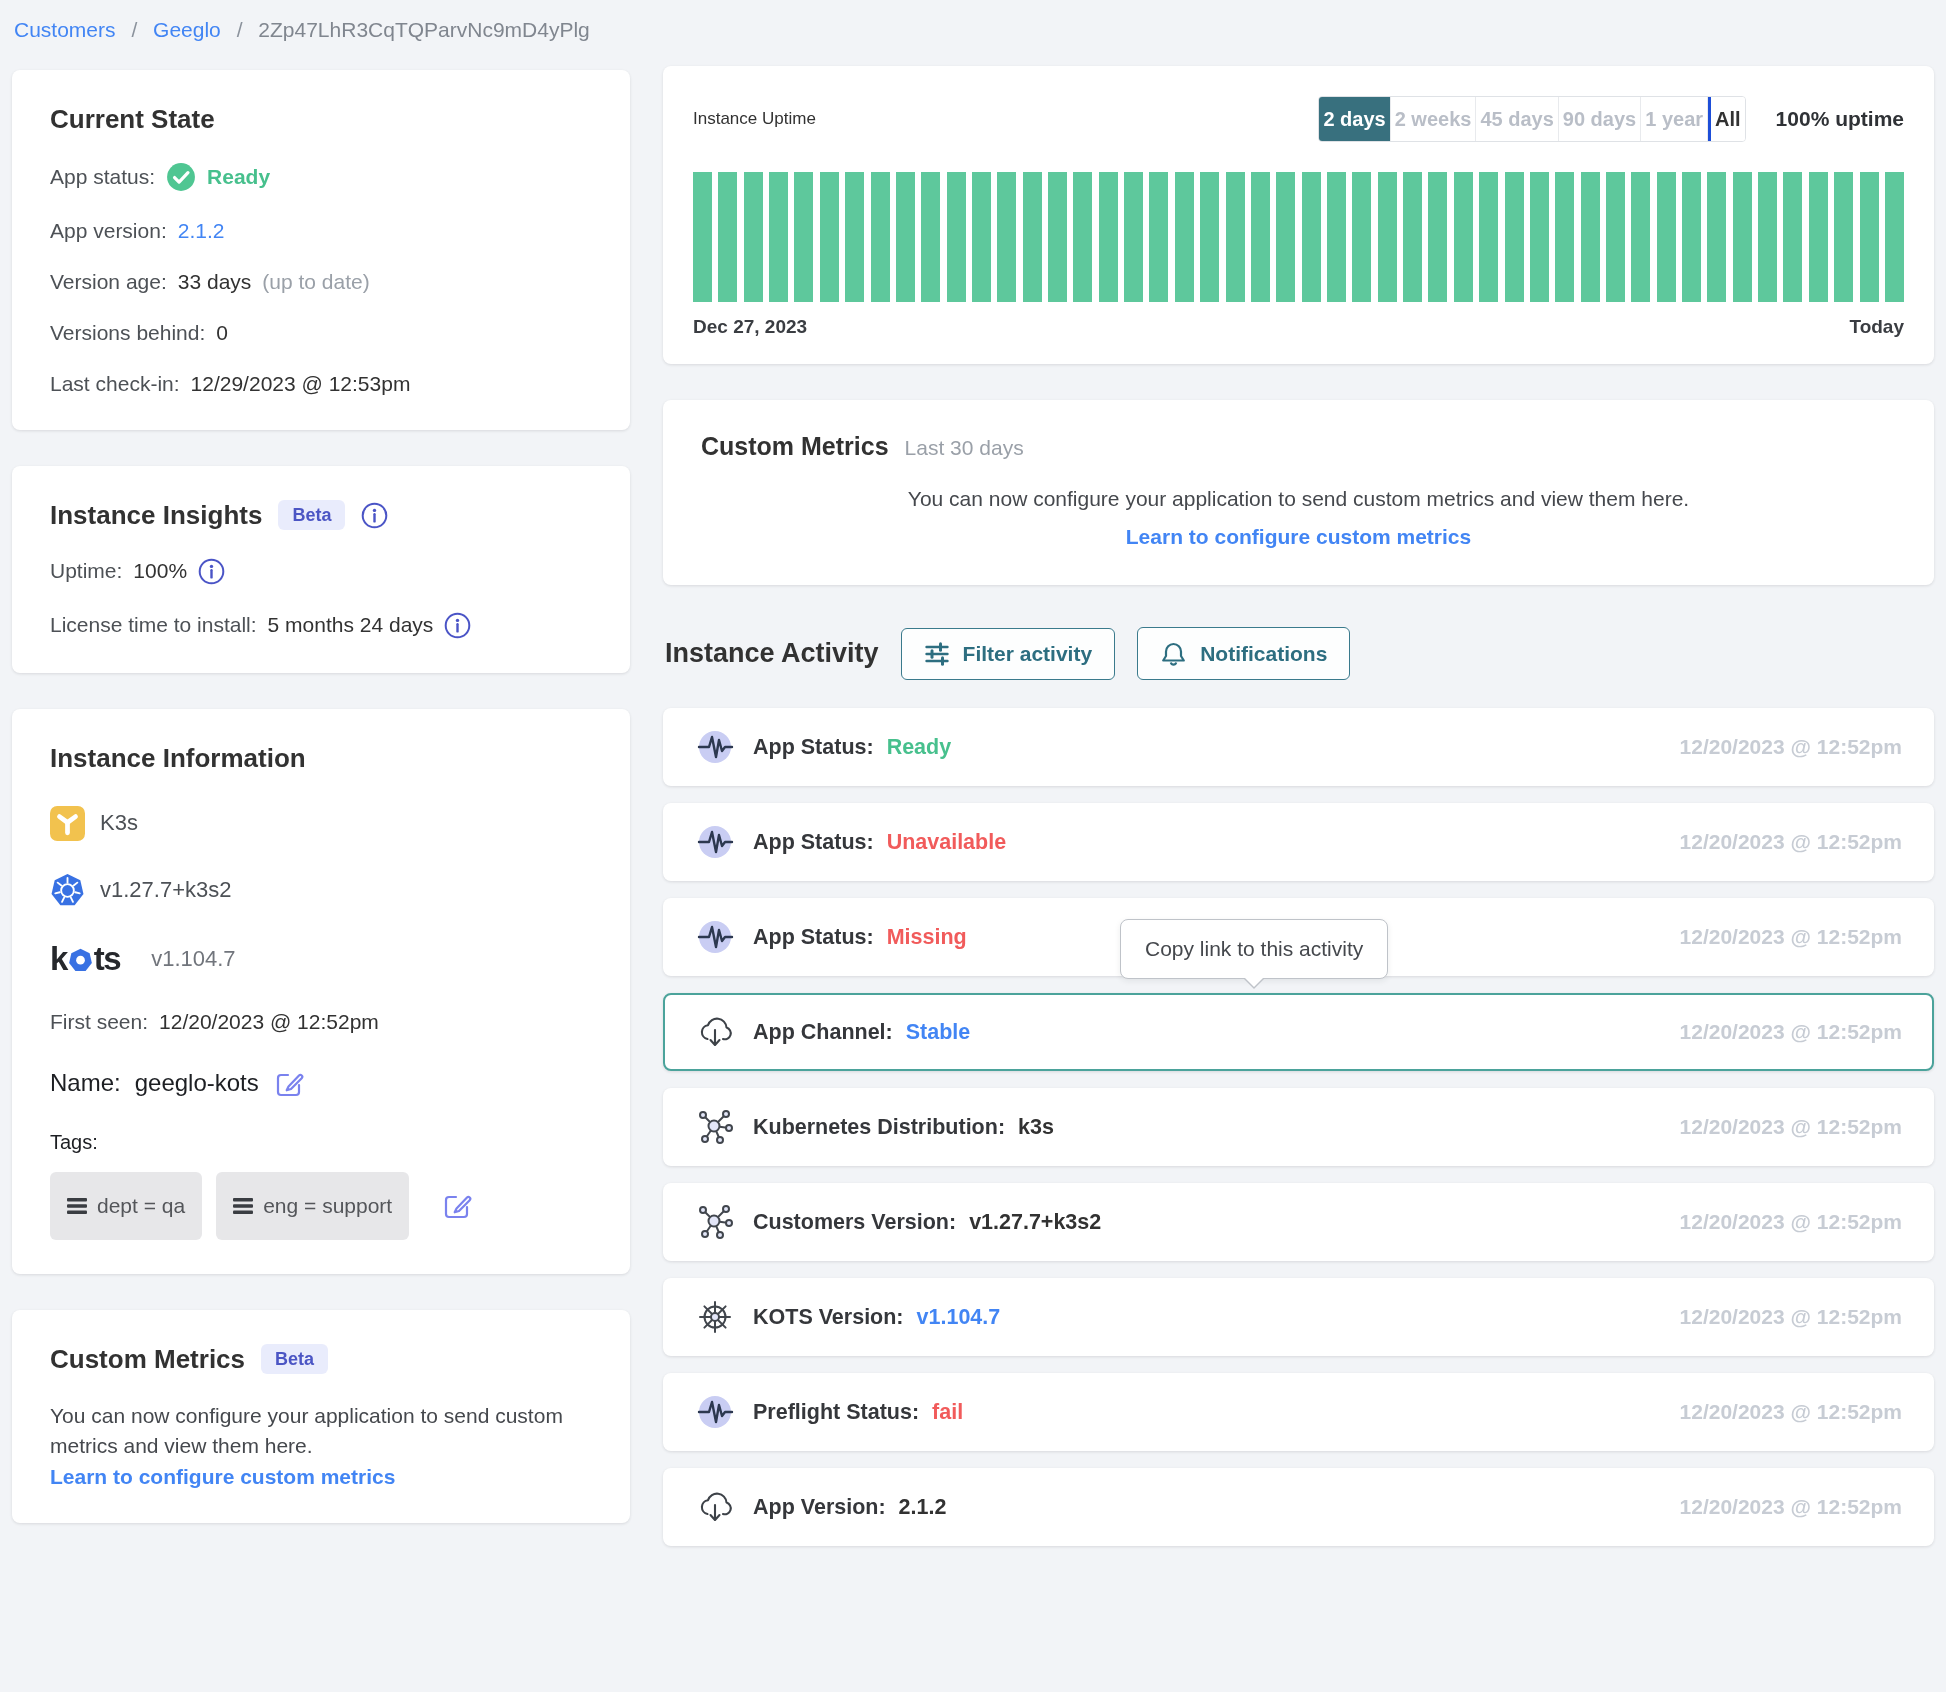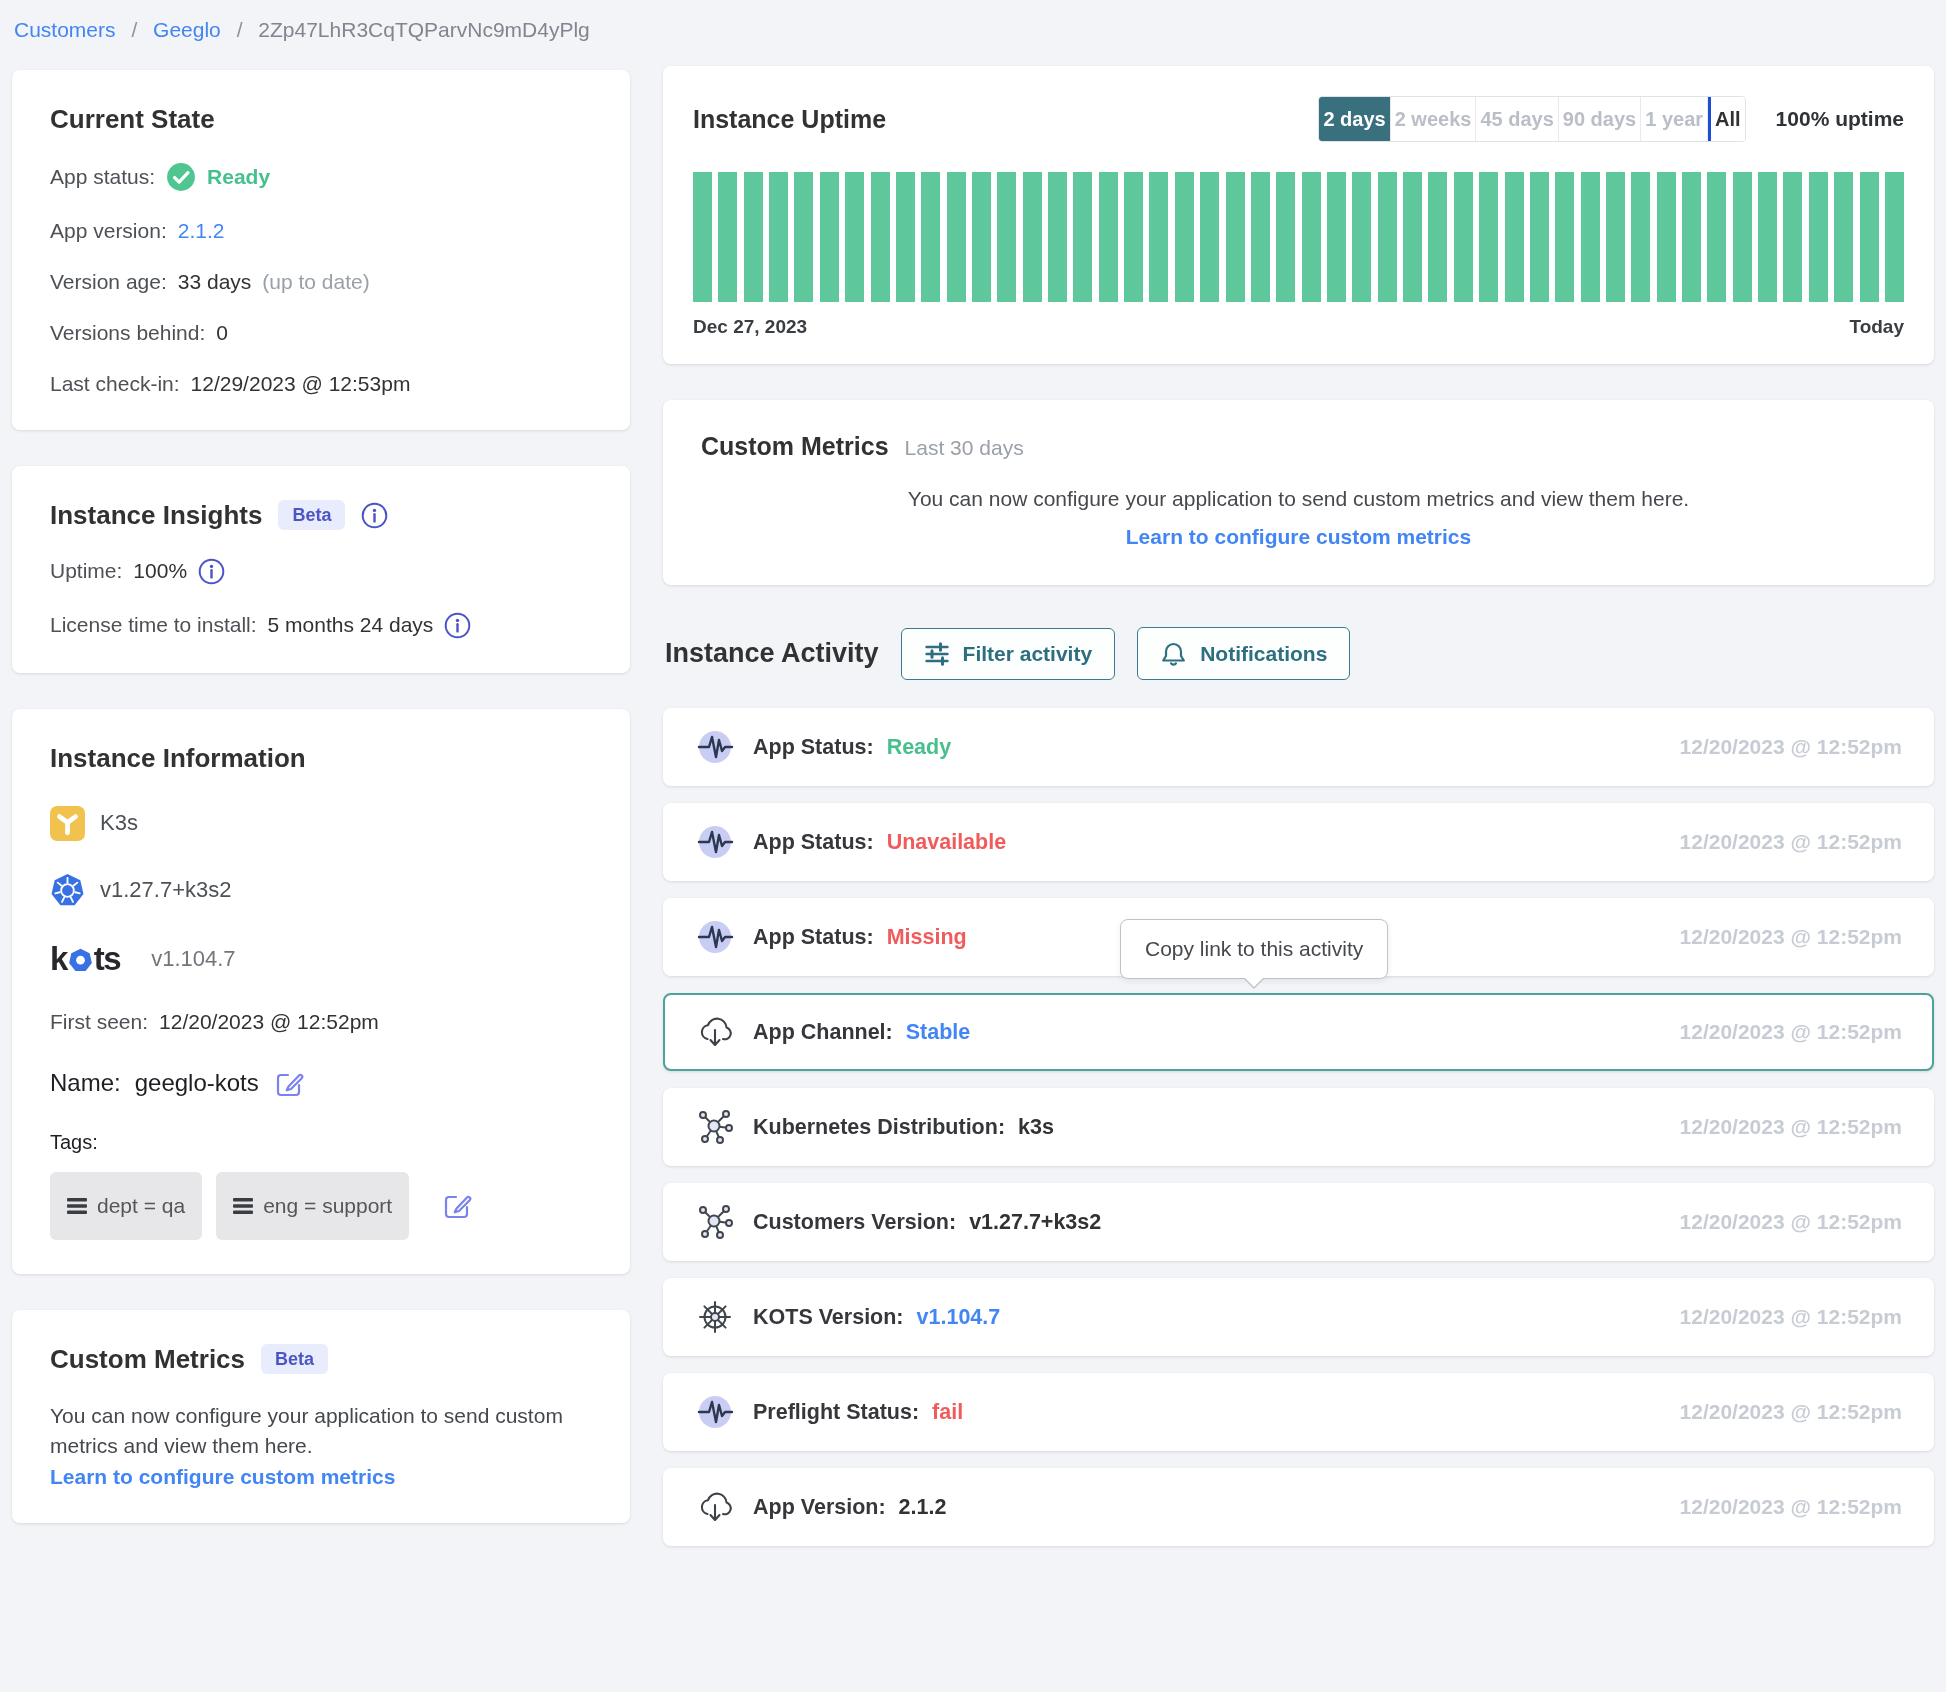--- a/index.html
+++ b/index.html
@@ -43,21 +43,21 @@
   .pill{background:#e7e7e9;border-radius:6px;padding:22px 17px;display:inline-flex;
         align-items:center;gap:10px;font-size:21px;color:#54565a;}
   .tag-edit{margin-left:18px;}
   
   .cm-body{font-size:21px;color:#45484d;margin-top:26px;line-height:1.45;}
   .cm-link{display:inline-block;font-size:21px;font-weight:600;color:#4285f4;
            text-decoration:none;margin-top:4px;cursor:pointer;}
   
   .uptime-card{padding:30px 30px 26px 30px;}
   .uptime-header{display:flex;align-items:center;}
-  .uptime-title{font-size:25px;font-weight:700;margin:0;}
+  .uptime-title{font-size:17px;font-weight:400;margin:0;}
   .range-group{display:flex;margin-left:auto;border:1px solid #dfe2e6;border-radius:4px;overflow:hidden;background:#fff;}
   .range-btn{font-family:inherit;background:#fff;border:none;border-right:1px solid #e8eaed;
              padding:12px 4px;font-size:20px;font-weight:600;color:#b9bec7;cursor:pointer;line-height:1;}
   .range-btn:last-child{border-right:none;border-left:3px solid #1d4ed8;}
   .range-btn.active{background:#38707e;color:#fff;}
   .range-btn.all-btn{color:#323232;}
   .uptime-summary{font-size:21px;font-weight:700;color:#2f3236;margin-left:30px;white-space:nowrap;}
   .bars{display:flex;justify-content:space-between;margin-top:30px;height:130px;}
   .bar{width:19px;background:#5ec89c;}
   .bars-labels{display:flex;justify-content:space-between;margin-top:14px;

